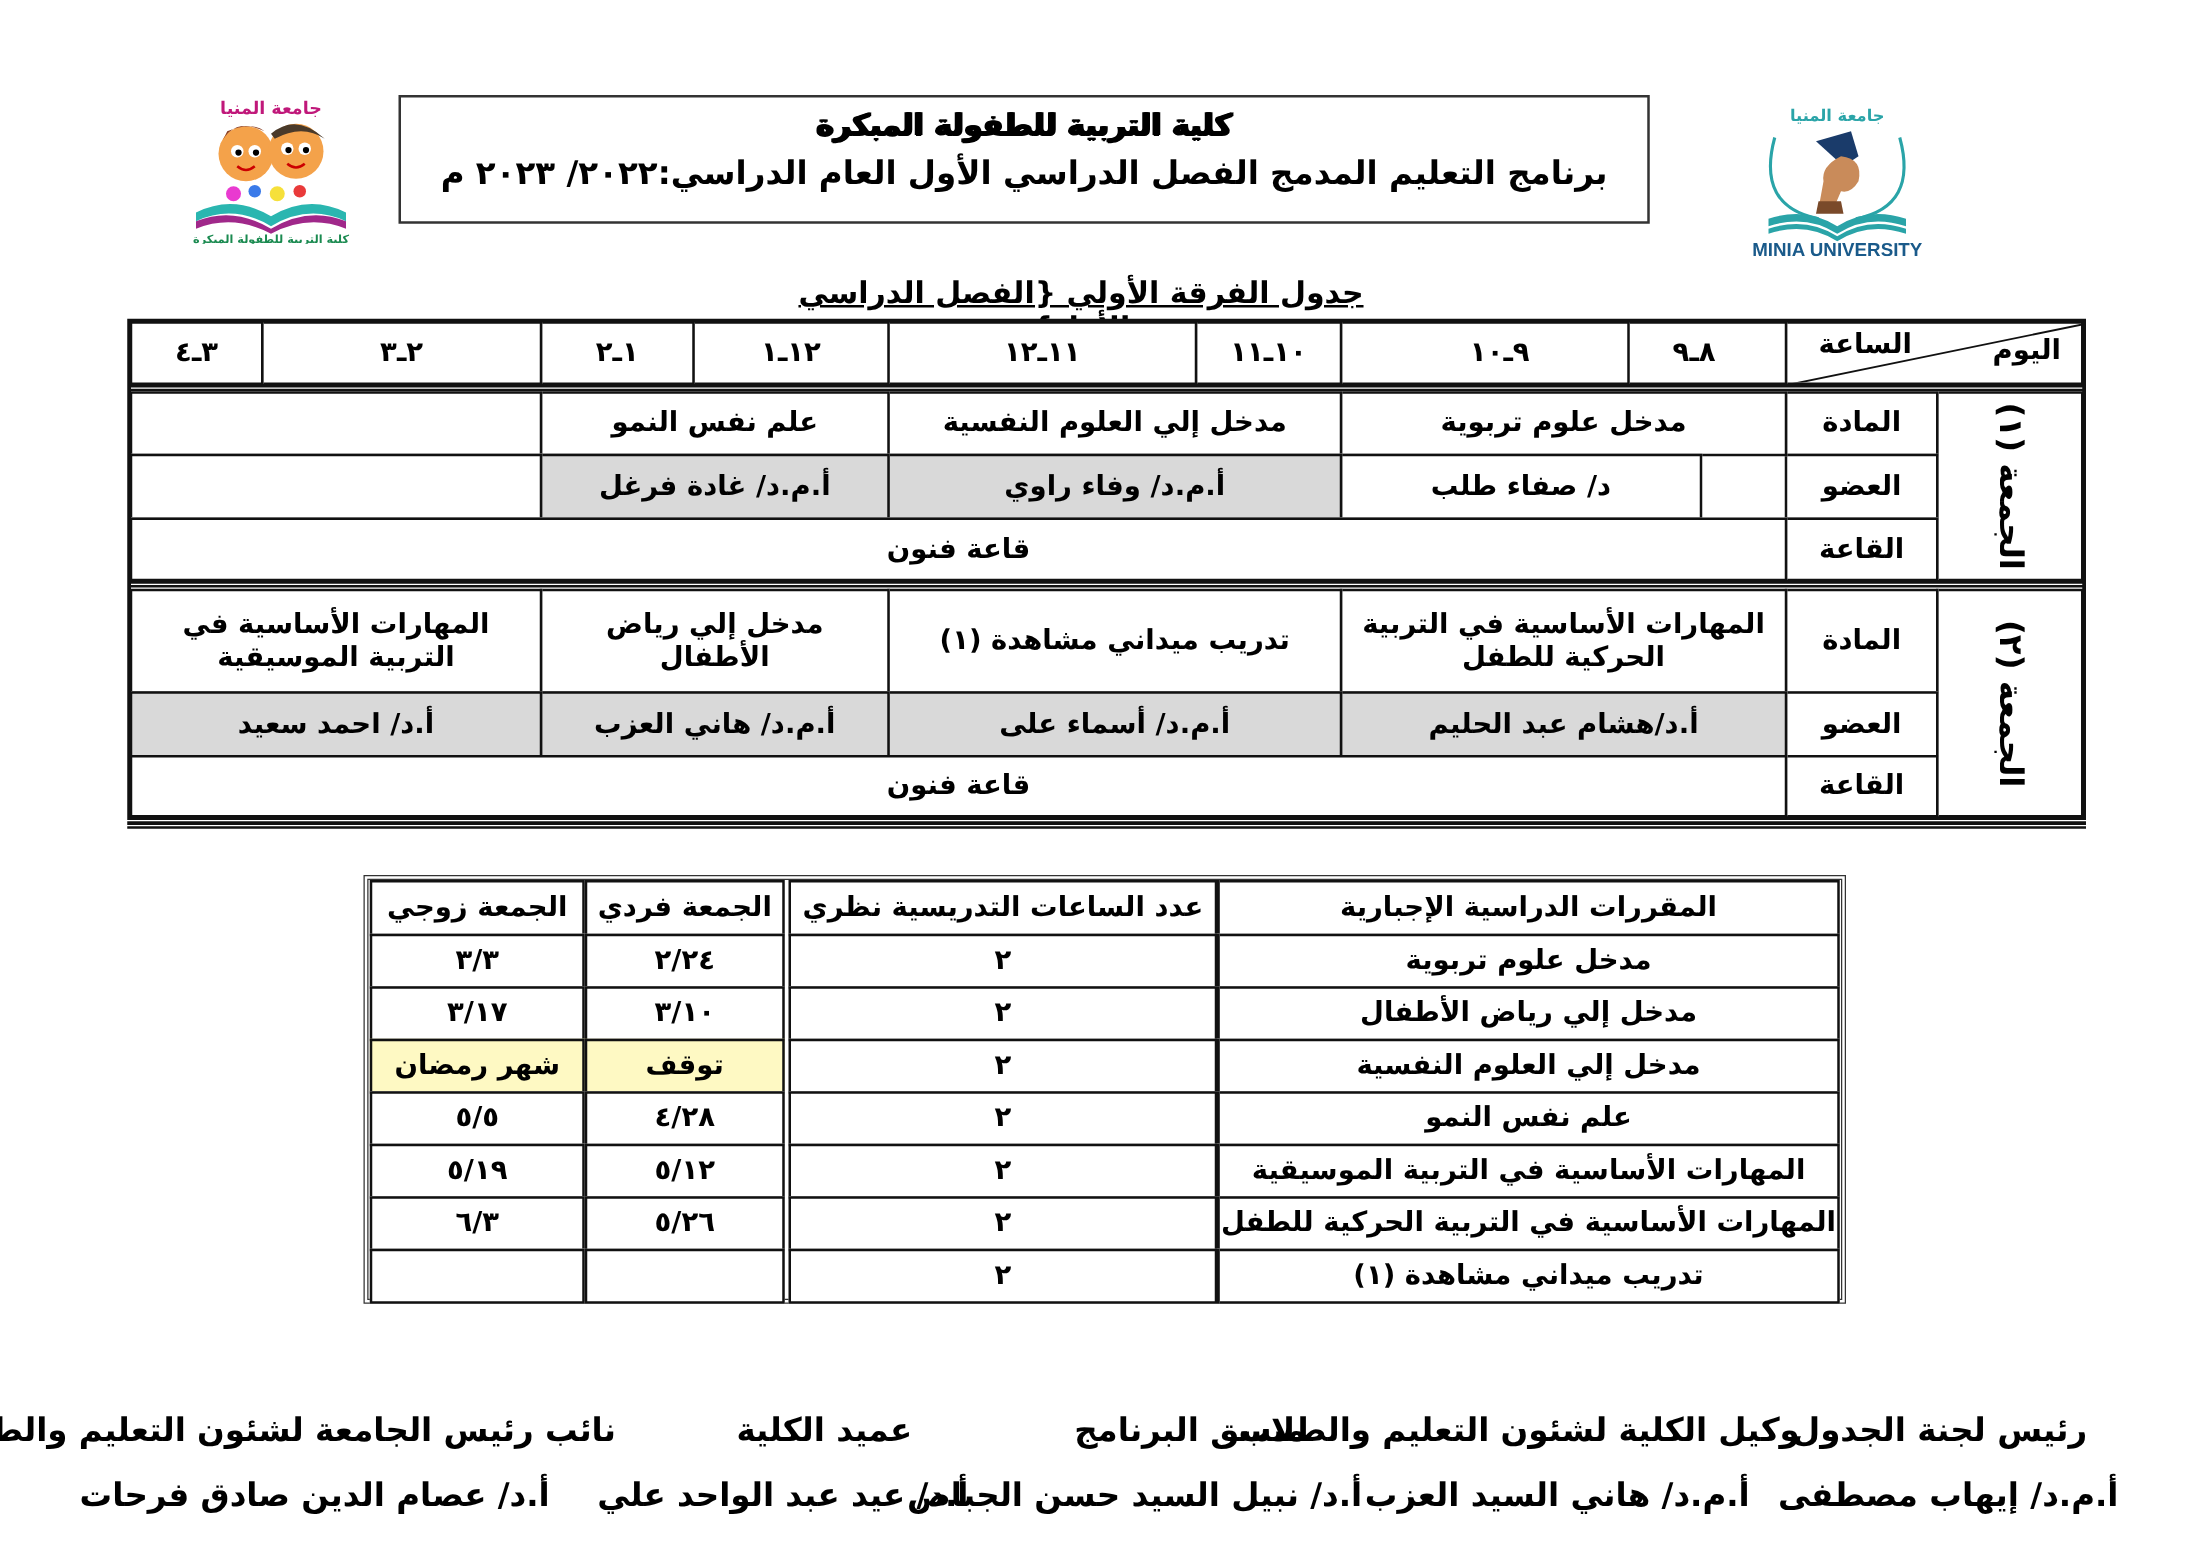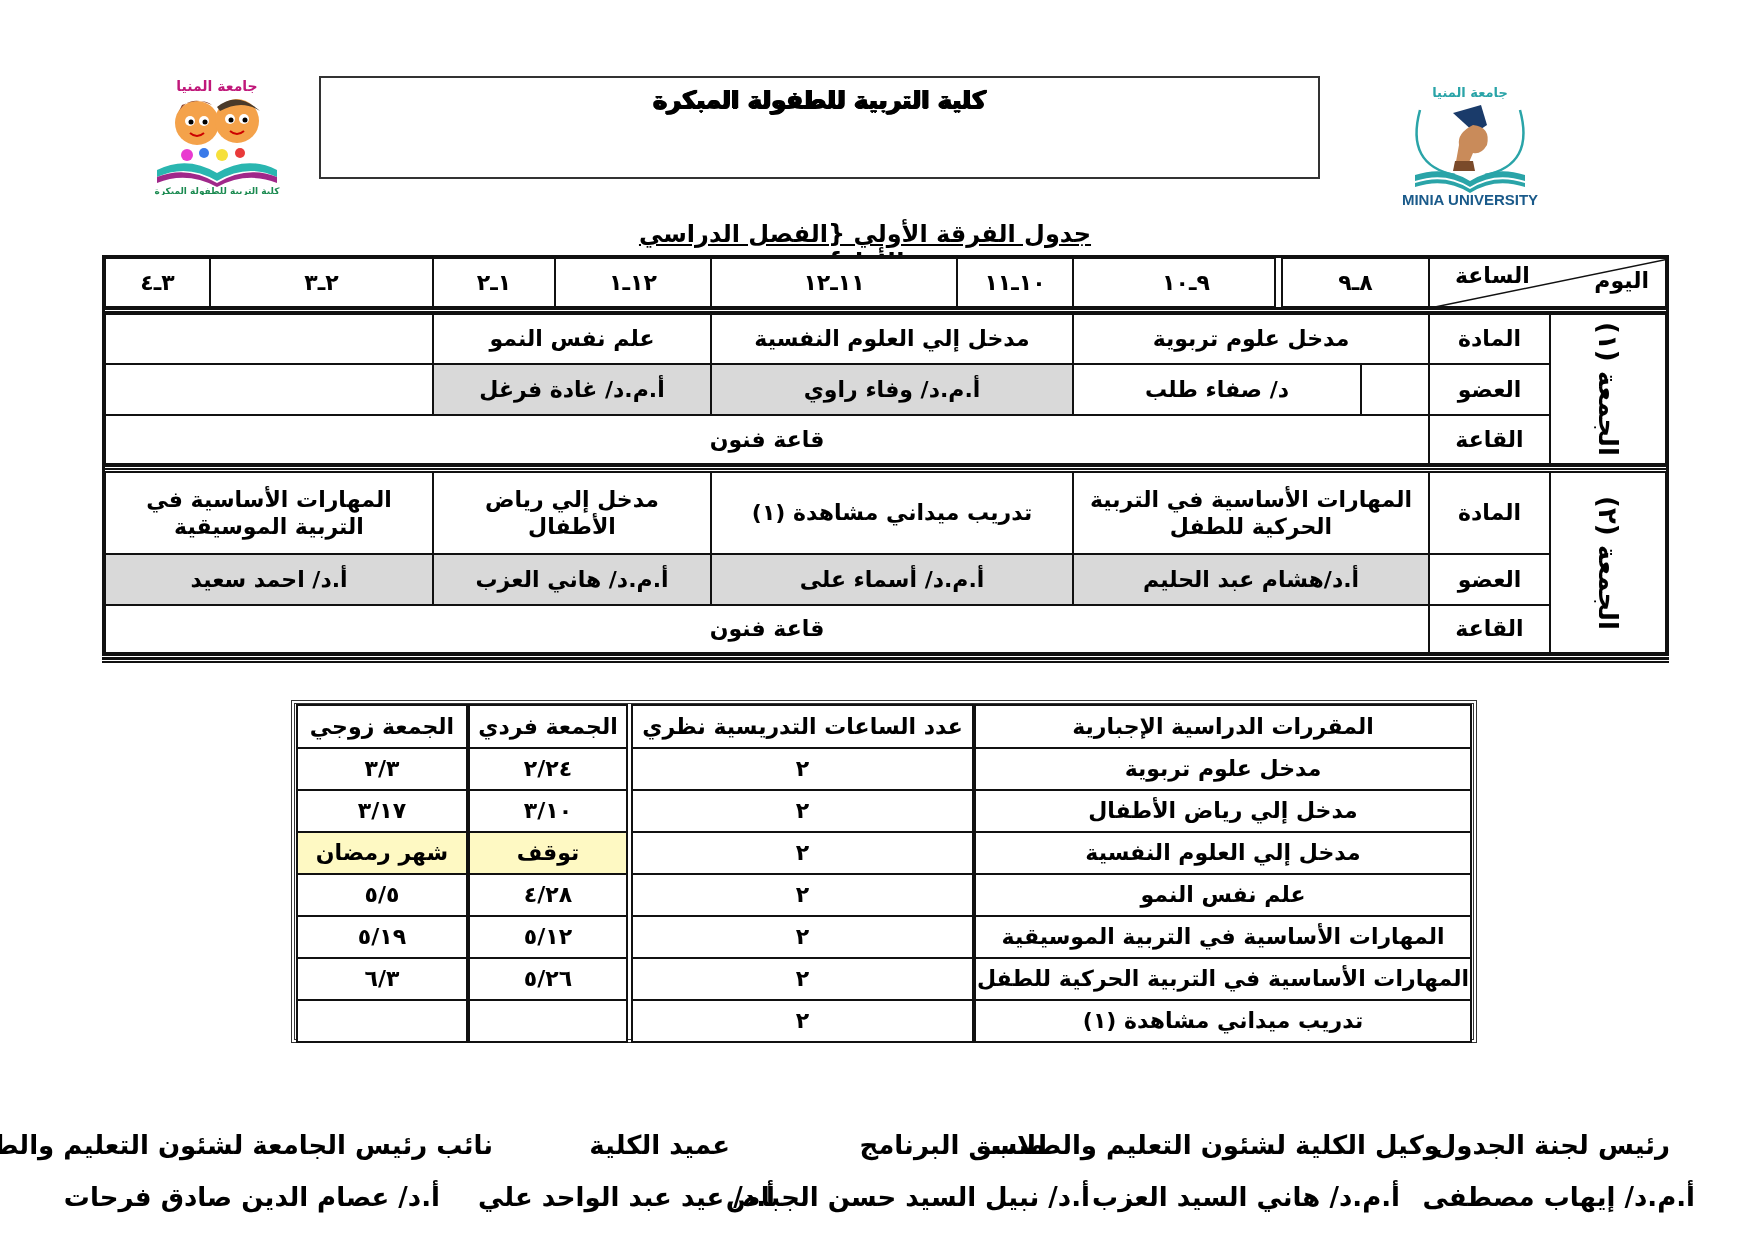--- a/index.html
+++ b/index.html
@@ -80,35 +80,36 @@
     <path d="M78 50 Q96 52 92 70 Q86 80 78 78 L72 92 L60 92 L64 70 Q62 58 78 50Z" fill="#c98b5a"></path>
     <path d="M60 86 L78 86 L80 96 L58 96Z" fill="#7a4a2a"></path>
     <path d="M20 100 Q50 90 75 106 Q100 90 130 100 L130 106 Q100 96 75 112 Q50 96 20 106Z" fill="#2aa4a8"></path>
     <path d="M20 108 Q50 98 75 114 Q100 98 130 108 L130 112 Q100 102 75 118 Q50 102 20 112Z" fill="#2aa4a8"></path>
     <text x="75" y="130" text-anchor="middle" font-size="15" font-weight="bold" fill="#1a5a8a" font-family="Liberation Sans, sans-serif" direction="ltr">MINIA UNIVERSITY</text>
   </svg>
 </div>
 
 <div id="title-box" class="abs">
   <div id="title-college">كلية التربية للطفولة المبكرة</div>
+  <div id="title-program">برنامج التعليم المدمج الفصل الدراسي الأول العام الدراسي:٢٠٢٢/ ٢٠٢٣ م</div>
 </div>
 
 <div id="schedule-title" class="abs">جدول الفرقة الأولي {الفصل الدراسي الأول}</div>
 
 <div id="schedule-table">
 
   <div id="corner-cell" class="cell" style="left:1428px; top:257px; width:239px; height:51px;">
     <svg width="239" height="51">
         <line x1="0" y1="49" x2="239" y2="0" stroke="#111" stroke-width="1.5"></line>
       </svg>
     <span id="corner-day">اليوم</span>
     <span id="corner-hour">الساعة</span>
   </div>
   <div class="cell hdr-num" style="left:1281px; top:257px; width:149px; height:51px;">٨ـ٩</div>
-  <div class="cell hdr-num" style="left:1072px; top:257px; width:204px; height:51px;padding-left:24px;">٩ـ١٠</div>
+  <div class="cell hdr-num" style="left:1072px; top:257px; width:232px; height:51px;padding-left:24px;">٩ـ١٠</div>
   <div class="cell hdr-num" style="left:956px; top:257px; width:118px; height:51px;">١٠ـ١١</div>
   <div class="cell hdr-num" style="left:710px; top:257px; width:248px; height:51px;">١١ـ١٢</div>
   <div class="cell hdr-num" style="left:554px; top:257px; width:158px; height:51px;text-align:center;">١٢ـ١</div>
   <div class="cell hdr-num" style="left:432px; top:257px; width:124px; height:51px;">١ـ٢</div>
   <div class="cell hdr-num" style="left:209px; top:257px; width:225px; height:51px;">٢ـ٣</div>
   <div class="cell hdr-num" style="left:104px; top:257px; width:107px; height:51px;">٣ـ٤</div>
 
   <div class="dline" style="left:104px; top:307px; width:1563px;"></div>
 
   <div class="cell vert" style="left:1549px; top:313px; width:118px; height:152px;">الجمعة (١)</div>

